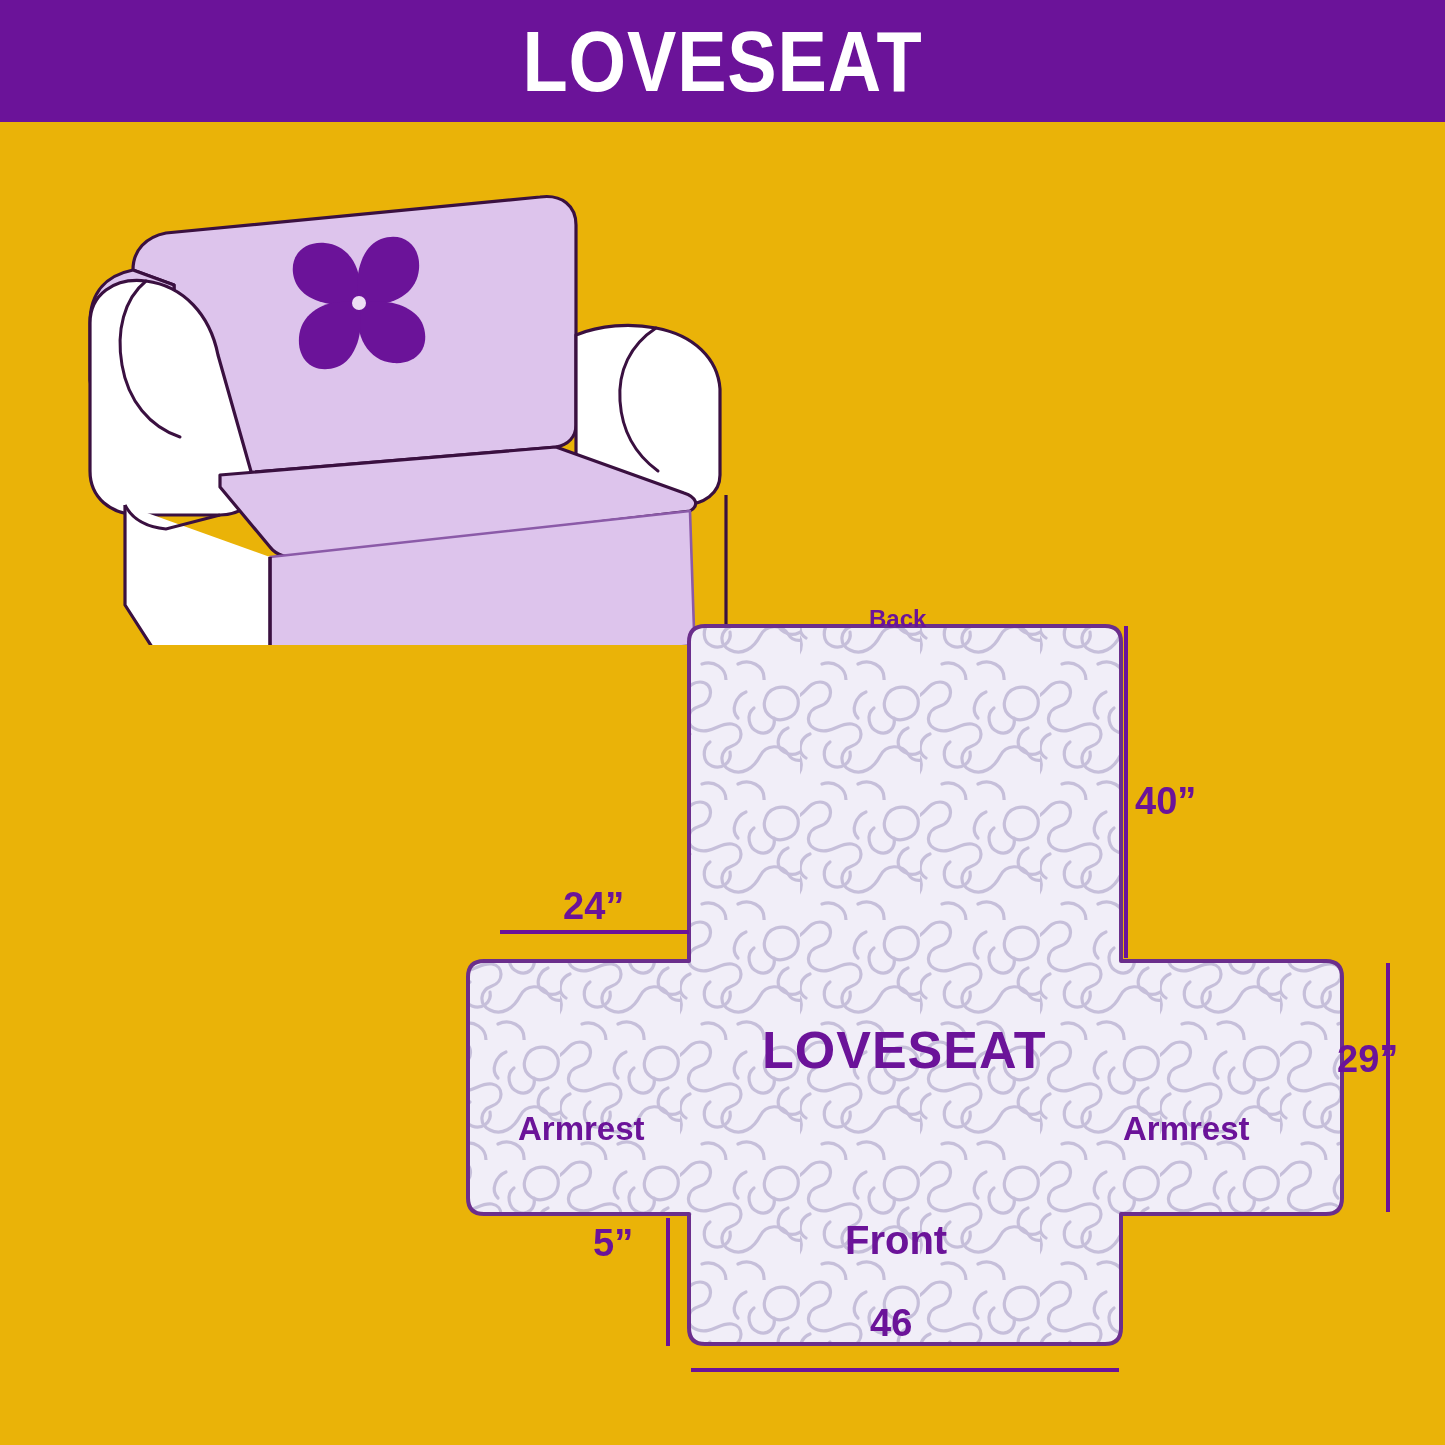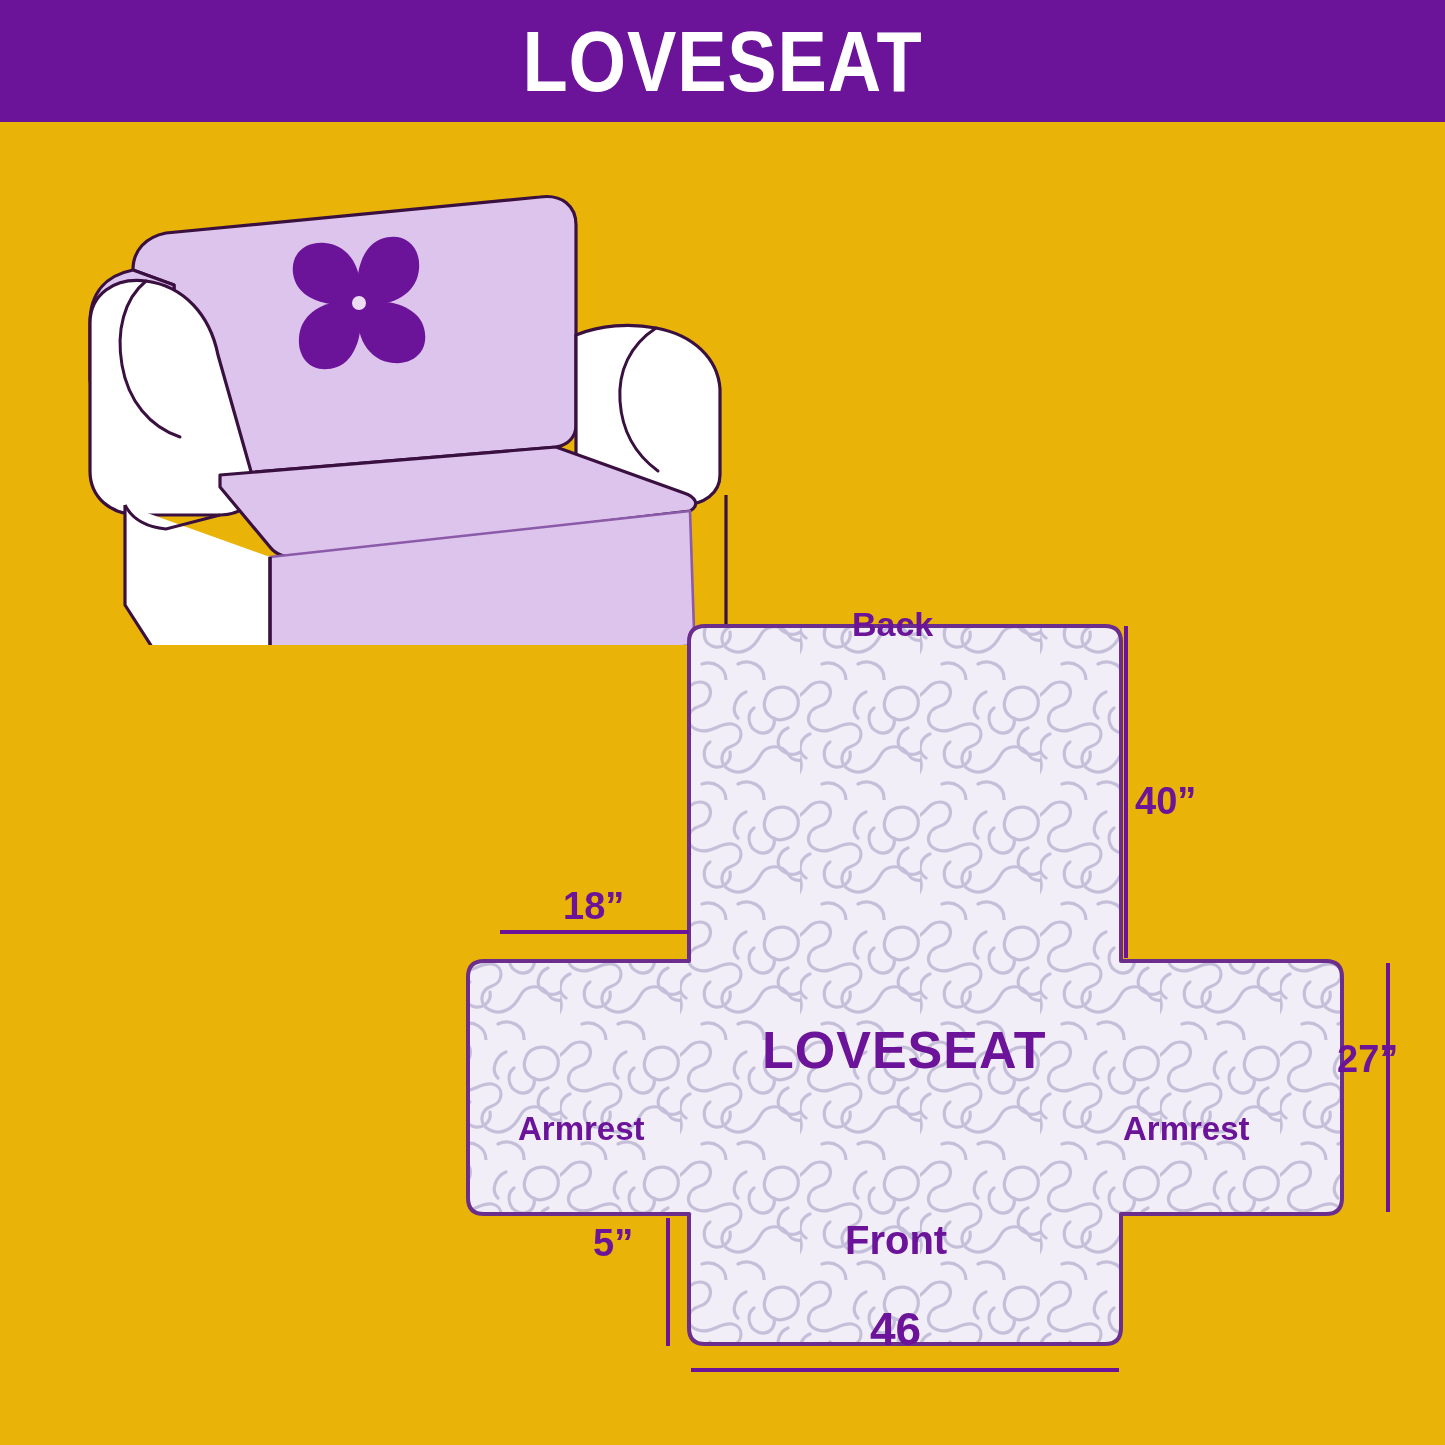--- a/index.html
+++ b/index.html
@@ -63,30 +63,30 @@
   .diag-label {
     position: absolute;
     color: #6B1399;
     font-weight: bold;
     white-space: nowrap;
     letter-spacing: 0px;
   }
   .dim-label { font-size: 37px; }
   .part-label { font-size: 33px; }
 
-  #label-back      { left: 412px; top: 45px;  font-size: 34px; }
+  #label-back      { left: 429px; top: 45px;  font-size: 24px; }
   #label-loveseat  { left: 322px; top: 460px; font-size: 52px; letter-spacing: 1px; }
   #label-front     { left: 405px; top: 658px; font-size: 40px; }
   #label-armrest-left  { left: 78px;  top: 550px; font-size: 33px; }
   #label-armrest-right { left: 683px; top: 550px; font-size: 33px; }
   #label-40        { left: 695px; top: 220px; font-size: 38px; }
   #label-24        { left: 123px; top: 325px; font-size: 38px; }
   #label-23        { left: 897px; top: 478px; font-size: 38px; }
   #label-13        { left: 153px; top: 662px; font-size: 38px; }
-  #label-46        { left: 430px; top: 742px; font-size: 46px; }
+  #label-46        { left: 430px; top: 742px; font-size: 38px; }
 </style>
 </head>
 <body>
 
 <div id="page">
 
   <div id="header-banner">
     <div id="header-title">LOVESEAT</div>
   </div>
 
@@ -190,19 +190,19 @@
 
     
     <div class="diag-label part-label" id="label-back">Back</div>
     <div class="diag-label" id="label-loveseat">LOVESEAT</div>
     <div class="diag-label part-label" id="label-front">Front</div>
     <div class="diag-label part-label" id="label-armrest-left">Armrest</div>
     <div class="diag-label part-label" id="label-armrest-right">Armrest</div>
 
     
     <div class="diag-label dim-label" id="label-40">40”</div>
-    <div class="diag-label dim-label" id="label-24">18”</div>
-    <div class="diag-label dim-label" id="label-23">27”</div>
+    <div class="diag-label dim-label" id="label-24">24”</div>
+    <div class="diag-label dim-label" id="label-23">29”</div>
     <div class="diag-label dim-label" id="label-13">5”</div>
     <div class="diag-label dim-label" id="label-46">46</div>
   </div>
 
 </div>
 
 </body></html>

